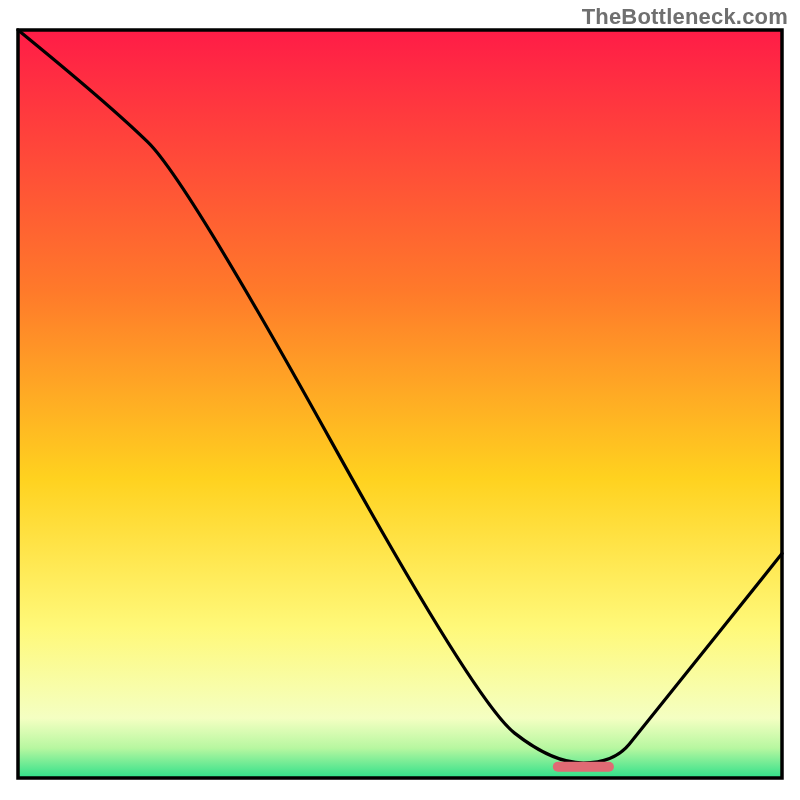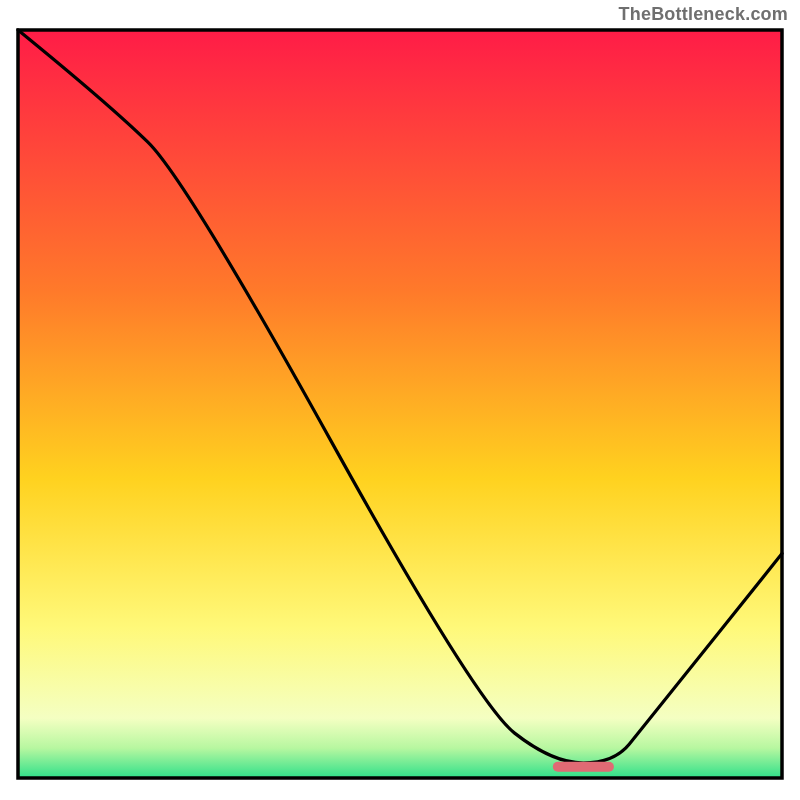--- a/index.html
+++ b/index.html
@@ -19,21 +19,21 @@
   svg {
     display: block;
     position: absolute;
     top: 0;
     left: 0;
   }
   .watermark {
     position: absolute;
     top: 4px;
     right: 12px;
-    font-size: 18px;
+    font-size: 22px;
     font-weight: 600;
     color: #6f6f6f;
     letter-spacing: 0.2px;
     user-select: none;
   }
 </style>
 </head>
 <body>
 
 <div class="canvas-wrap">

